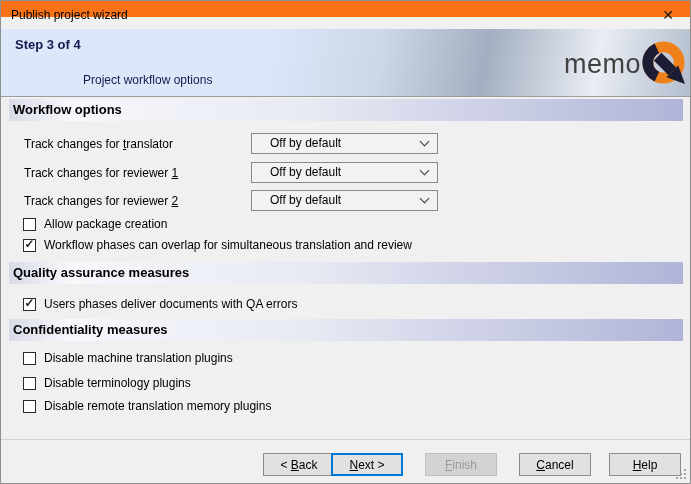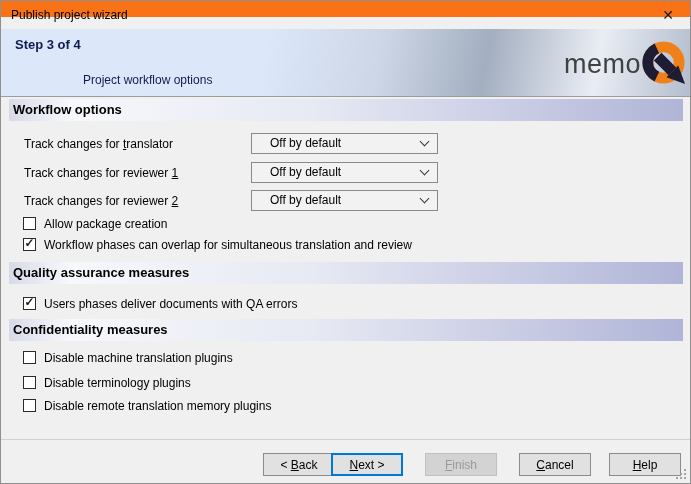--- a/index.html
+++ b/index.html
@@ -33,21 +33,21 @@
 
   
   .row-label { position:absolute; left:23px; font-size:12px; color:#000; white-space:nowrap; }
   .combo { position:absolute; left:250px; width:187px; height:21px; background:#f2f2f2;
     border:1px solid #898989; font-size:12px; color:#000; cursor:default; }
   .combo-value { position:absolute; left:18px; top:0; line-height:19px; }
   .chevron { position:absolute; right:9px; top:4px; width:7px; height:7px;
     border-right:1.5px solid #3a3a3a; border-bottom:1.5px solid #3a3a3a; transform:rotate(45deg); }
 
   
-  .cb-row { position:absolute; left:22px; display:flex; height:14px; }
+  .cb-row { position:absolute; left:22px; display:flex; align-items:center; height:14px; }
   .checkbox { width:13px; height:13px; background:#fff; border:1px solid #2b2b2b;
     display:inline-flex; align-items:center; justify-content:center; flex:none; }
   .mark { font-size:12px; font-weight:bold; color:#1a1a1a; line-height:11px; position:relative; top:-1px; }
   .cb-label { font-size:12px; color:#000; margin-left:8px; white-space:nowrap; }
 
   .ukey { text-decoration:underline; }
 
   
   .btn-separator { position:absolute; left:0; right:0; top:438px; height:1px; background:#d2d2d2; }
   .btn { position:absolute; top:452px; width:72px; height:23px; background:#e1e1e1;

